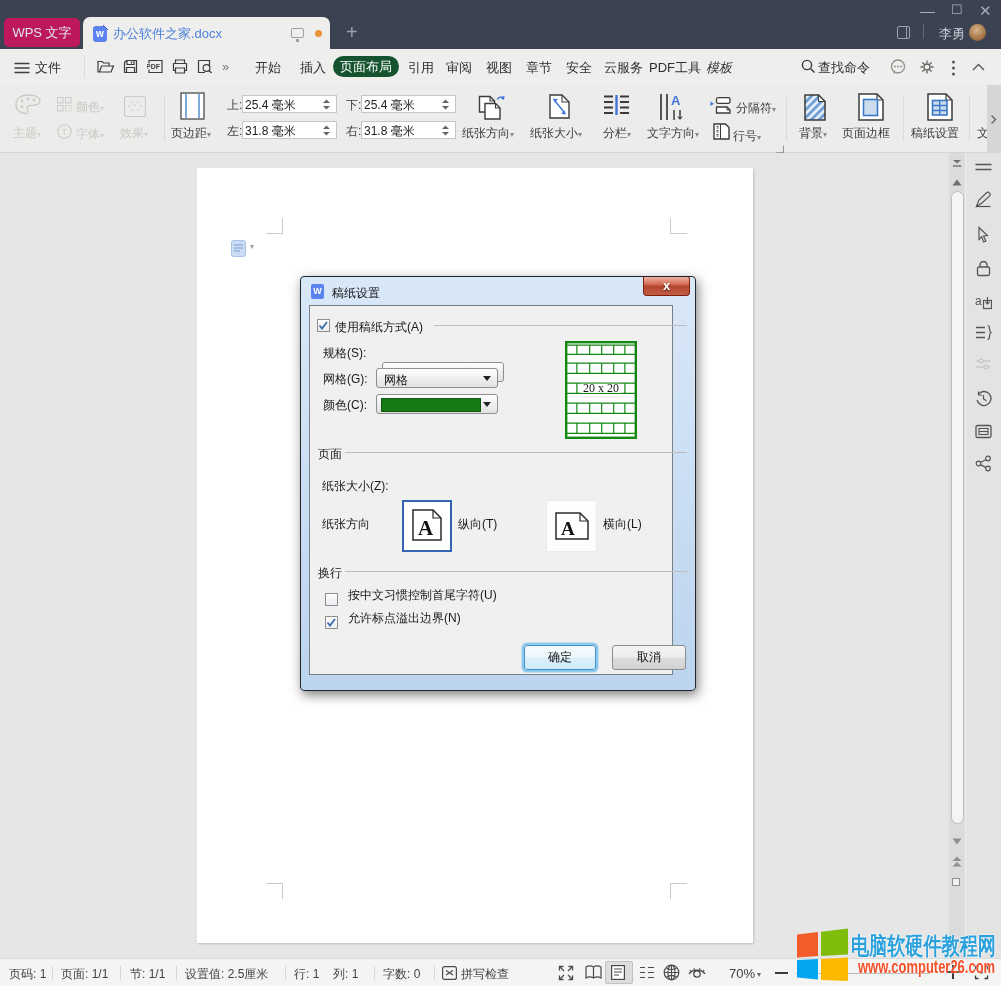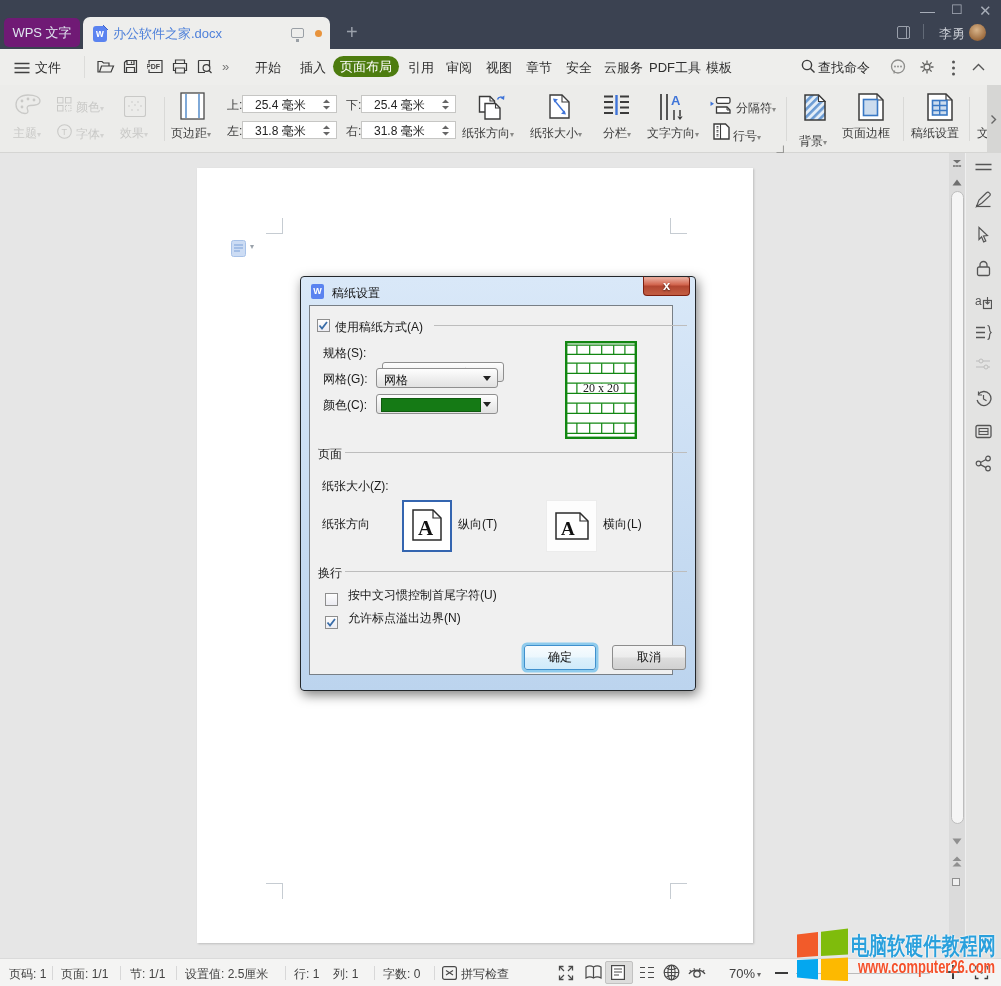--- a/index.html
+++ b/index.html
@@ -1,40 +1,40 @@
 <!DOCTYPE html>
 <html><head>
 <meta charset="utf-8">
 <style>
 * { margin:0; padding:0; box-sizing:border-box; }
 html,body { width:1001px; height:986px; overflow:hidden; }
 body { font-family:"Liberation Sans", sans-serif; position:relative; background:#e6e6e6; }
 .abs { position:absolute; }
 
 #titlebar { position:absolute; left:0; top:0; width:1001px; height:49px; background:#3b4251; }
-#wpstab { position:absolute; left:4px; top:18px; width:76px; height:29px; background:#701a75; border-radius:5px; color:#dfe6ef; font-size:13px; text-align:center; line-height:29px; }
+#wpstab { position:absolute; left:4px; top:18px; width:76px; height:29px; background:#be185d; border-radius:5px; color:#dfe6ef; font-size:13px; text-align:center; line-height:29px; }
 #doctab { position:absolute; left:83px; top:17px; width:247px; height:32px; background:#eeeeec; border-radius:7px 7px 0 0; }
 #doctab .wicon { position:absolute; left:10px; top:9px; width:14px; height:16px; background:#5a83f0; border-radius:3px; color:#fff; font-size:10px; font-weight:bold; text-align:center; line-height:16px; }
 #doctab .dname { position:absolute; left:30px; top:8px; font-size:13px; color:#4f81da; }
 #doctab .mon { position:absolute; left:208px; top:11px; width:13px; height:10px; border:1px solid #9aa0a6; border-radius:2px; }
 #doctab .mon:after { content:""; position:absolute; left:4px; top:10px; width:3px; height:3px; background:#9aa0a6; }
 #doctab .dot { position:absolute; left:232px; top:13px; width:7px; height:7px; background:#e8933c; border-radius:50%; }
 #plus { position:absolute; left:346px; top:24px; width:16px; height:16px; color:#9ba1ab; font-size:20px; line-height:16px; font-weight:300; }
 .winctl { position:absolute; top:0; color:#a7adb8; font-size:15px; }
 
 #menubar { position:absolute; left:0; top:49px; width:1001px; height:36px; background:#eeeeec;padding-left:16px; }
 .mitem { position:absolute; top:10px; font-size:13px; color:#2f2f2f; }
-#pill { position:absolute; left:333px; top:7px; width:66px; height:21px; background:#4d7c0f; border-radius:11px; color:#fff; font-size:13px; text-align:center; line-height:21px; }
+#pill { position:absolute; left:333px; top:7px; width:66px; height:21px; background:#14532d; border-radius:11px; color:#fff; font-size:13px; text-align:center; line-height:21px; }
 
 #ribbon { position:absolute; left:0; top:85px; width:1001px; height:68px; background:#ececea; border-bottom:1px solid #d5d5d3; }
 .rdiv { position:absolute; top:6px; width:1px; height:55px; background:#d9d9d7; }
 .rlabel { position:absolute; font-size:12px; color:#3d3d3d; }
 .rlabel.dis { color:#c8c8c6; }
 .dda { font-size:8px; color:#8a8a88; }
-.spinbox { position:absolute; width:95px; height:18px; background:#fff; border:1px solid #c6c6c4; font-size:12px; color:#222; padding:1px 0 0 12px; }
+.spinbox { position:absolute; width:95px; height:18px; background:#fff; border:1px solid #c6c6c4; font-size:12px; color:#222; padding:1px 0 0 2px; }
 .spinlab { position:absolute; font-size:12px; color:#3d3d3d; }
 
 #docarea { position:absolute; left:0; top:153px; width:1001px; height:805px; background:#e6e6e6; }
 #page { position:absolute; left:197px; top:15px; width:556px; height:775px; background:#fff; box-shadow:1px 1px 2px rgba(0,0,0,0.18); }
 
 #scrollcol { position:absolute; left:949px; top:153px; width:16px; height:805px; background:#dbdbdb; }
 #scrollthumb { position:absolute; left:1.5px; top:38px; width:13px; height:633px; background:#f5f5f5; border:1px solid #bdbdbd; border-radius:7px; }
 #sidestrip { position:absolute; left:965px; top:153px; width:36px; height:805px; background:#e3e3e2; border-left:1px solid #efefef; }
 .sicon { position:absolute; left:9px; width:17px; height:17px; }
 
@@ -112,21 +112,21 @@
   <div class="mitem" style="left:255px;">开始</div>
   <div class="mitem" style="left:300px;">插入</div>
   <div id="pill">页面布局</div>
   <div class="mitem" style="left:408px;text-align:center;">引用</div>
   <div class="mitem" style="left:446px;">审阅</div>
   <div class="mitem" style="left:486px;">视图</div>
   <div class="mitem" style="left:526px;">章节</div>
   <div class="mitem" style="left:566px;">安全</div>
   <div class="mitem" style="left:604px;">云服务</div>
   <div class="mitem" style="left:649px;">PDF工具</div>
-  <div class="mitem" style="left:706px;">模板</div>
+  <div class="mitem" style="left:706px;font-style:italic;">模板</div>
   <svg class="abs" style="left:801px;top:10px;" width="15" height="15">
       <circle cx="6" cy="6" r="4.6" fill="none" stroke="#3a3a3a" stroke-width="1.4"></circle>
       <path d="M9.5 9.5 L13.5 13.5" stroke="#3a3a3a" stroke-width="1.4"></path>
     </svg>
   <div class="mitem" style="left:818px;">查找命令</div>
   <svg class="abs" style="left:890px;top:10px;" width="17" height="16">
       <circle cx="8" cy="7.5" r="6.5" fill="none" stroke="#8c8c8a" stroke-width="1.3"></circle>
       <path d="M4 14.5 L4.5 11.5" stroke="#8c8c8a" stroke-width="1.3"></path>
       <circle cx="5" cy="7.5" r="0.9" fill="#8c8c8a"></circle>
       <circle cx="8" cy="7.5" r="0.9" fill="#8c8c8a"></circle>
@@ -271,21 +271,21 @@
   <svg class="abs" style="left:804px;top:9px;" width="22" height="27">
       <defs>
         <pattern id="hatch" width="5.5" height="5.5" patternTransform="rotate(45)" patternUnits="userSpaceOnUse">
           <rect width="5.5" height="5.5" fill="#e3edf7"></rect>
           <rect width="2.6" height="5.5" fill="#6b9bd3"></rect>
         </pattern>
       </defs>
       <path d="M1 1 H14.5 L21 7.5 V26 H1 Z" fill="url(#hatch)" stroke="#3b3b3b" stroke-width="1.5"></path>
       <path d="M14.5 1 V7.5 H21 L14.5 1" fill="#fff" stroke="#3b3b3b" stroke-width="1.1"></path>
     </svg>
-  <div class="rlabel" style="left:799px;top:40px;margin-top:8px;">背景<span class="dda">▾</span></div>
+  <div class="rlabel" style="left:799px;top:40px;">背景<span class="dda">▾</span></div>
   <svg class="abs" style="left:858px;top:8px;" width="26" height="28">
       <path d="M1 1 H19 L25 7 V27 H1 Z" fill="#fff" stroke="#3b3b3b" stroke-width="1.5"></path>
       <path d="M19 1 V7 H25" fill="none" stroke="#3b3b3b" stroke-width="1.2"></path>
       <rect x="5.5" y="6.5" width="14" height="16" fill="#ccdcee" stroke="#3a78c4" stroke-width="1.6"></rect>
     </svg>
   <div class="rlabel" style="left:842px;top:40px;">页面边框</div>
   <div class="rdiv" style="left:903px;top:12px;height:44px;"></div>
   <svg class="abs" style="left:927px;top:8px;" width="26" height="28">
       <path d="M1 1 H19 L25 7 V27 H1 Z" fill="#fff" stroke="#3b3b3b" stroke-width="1.5"></path>
       <path d="M19 1 V7 H25" fill="none" stroke="#3b3b3b" stroke-width="1.2"></path>

